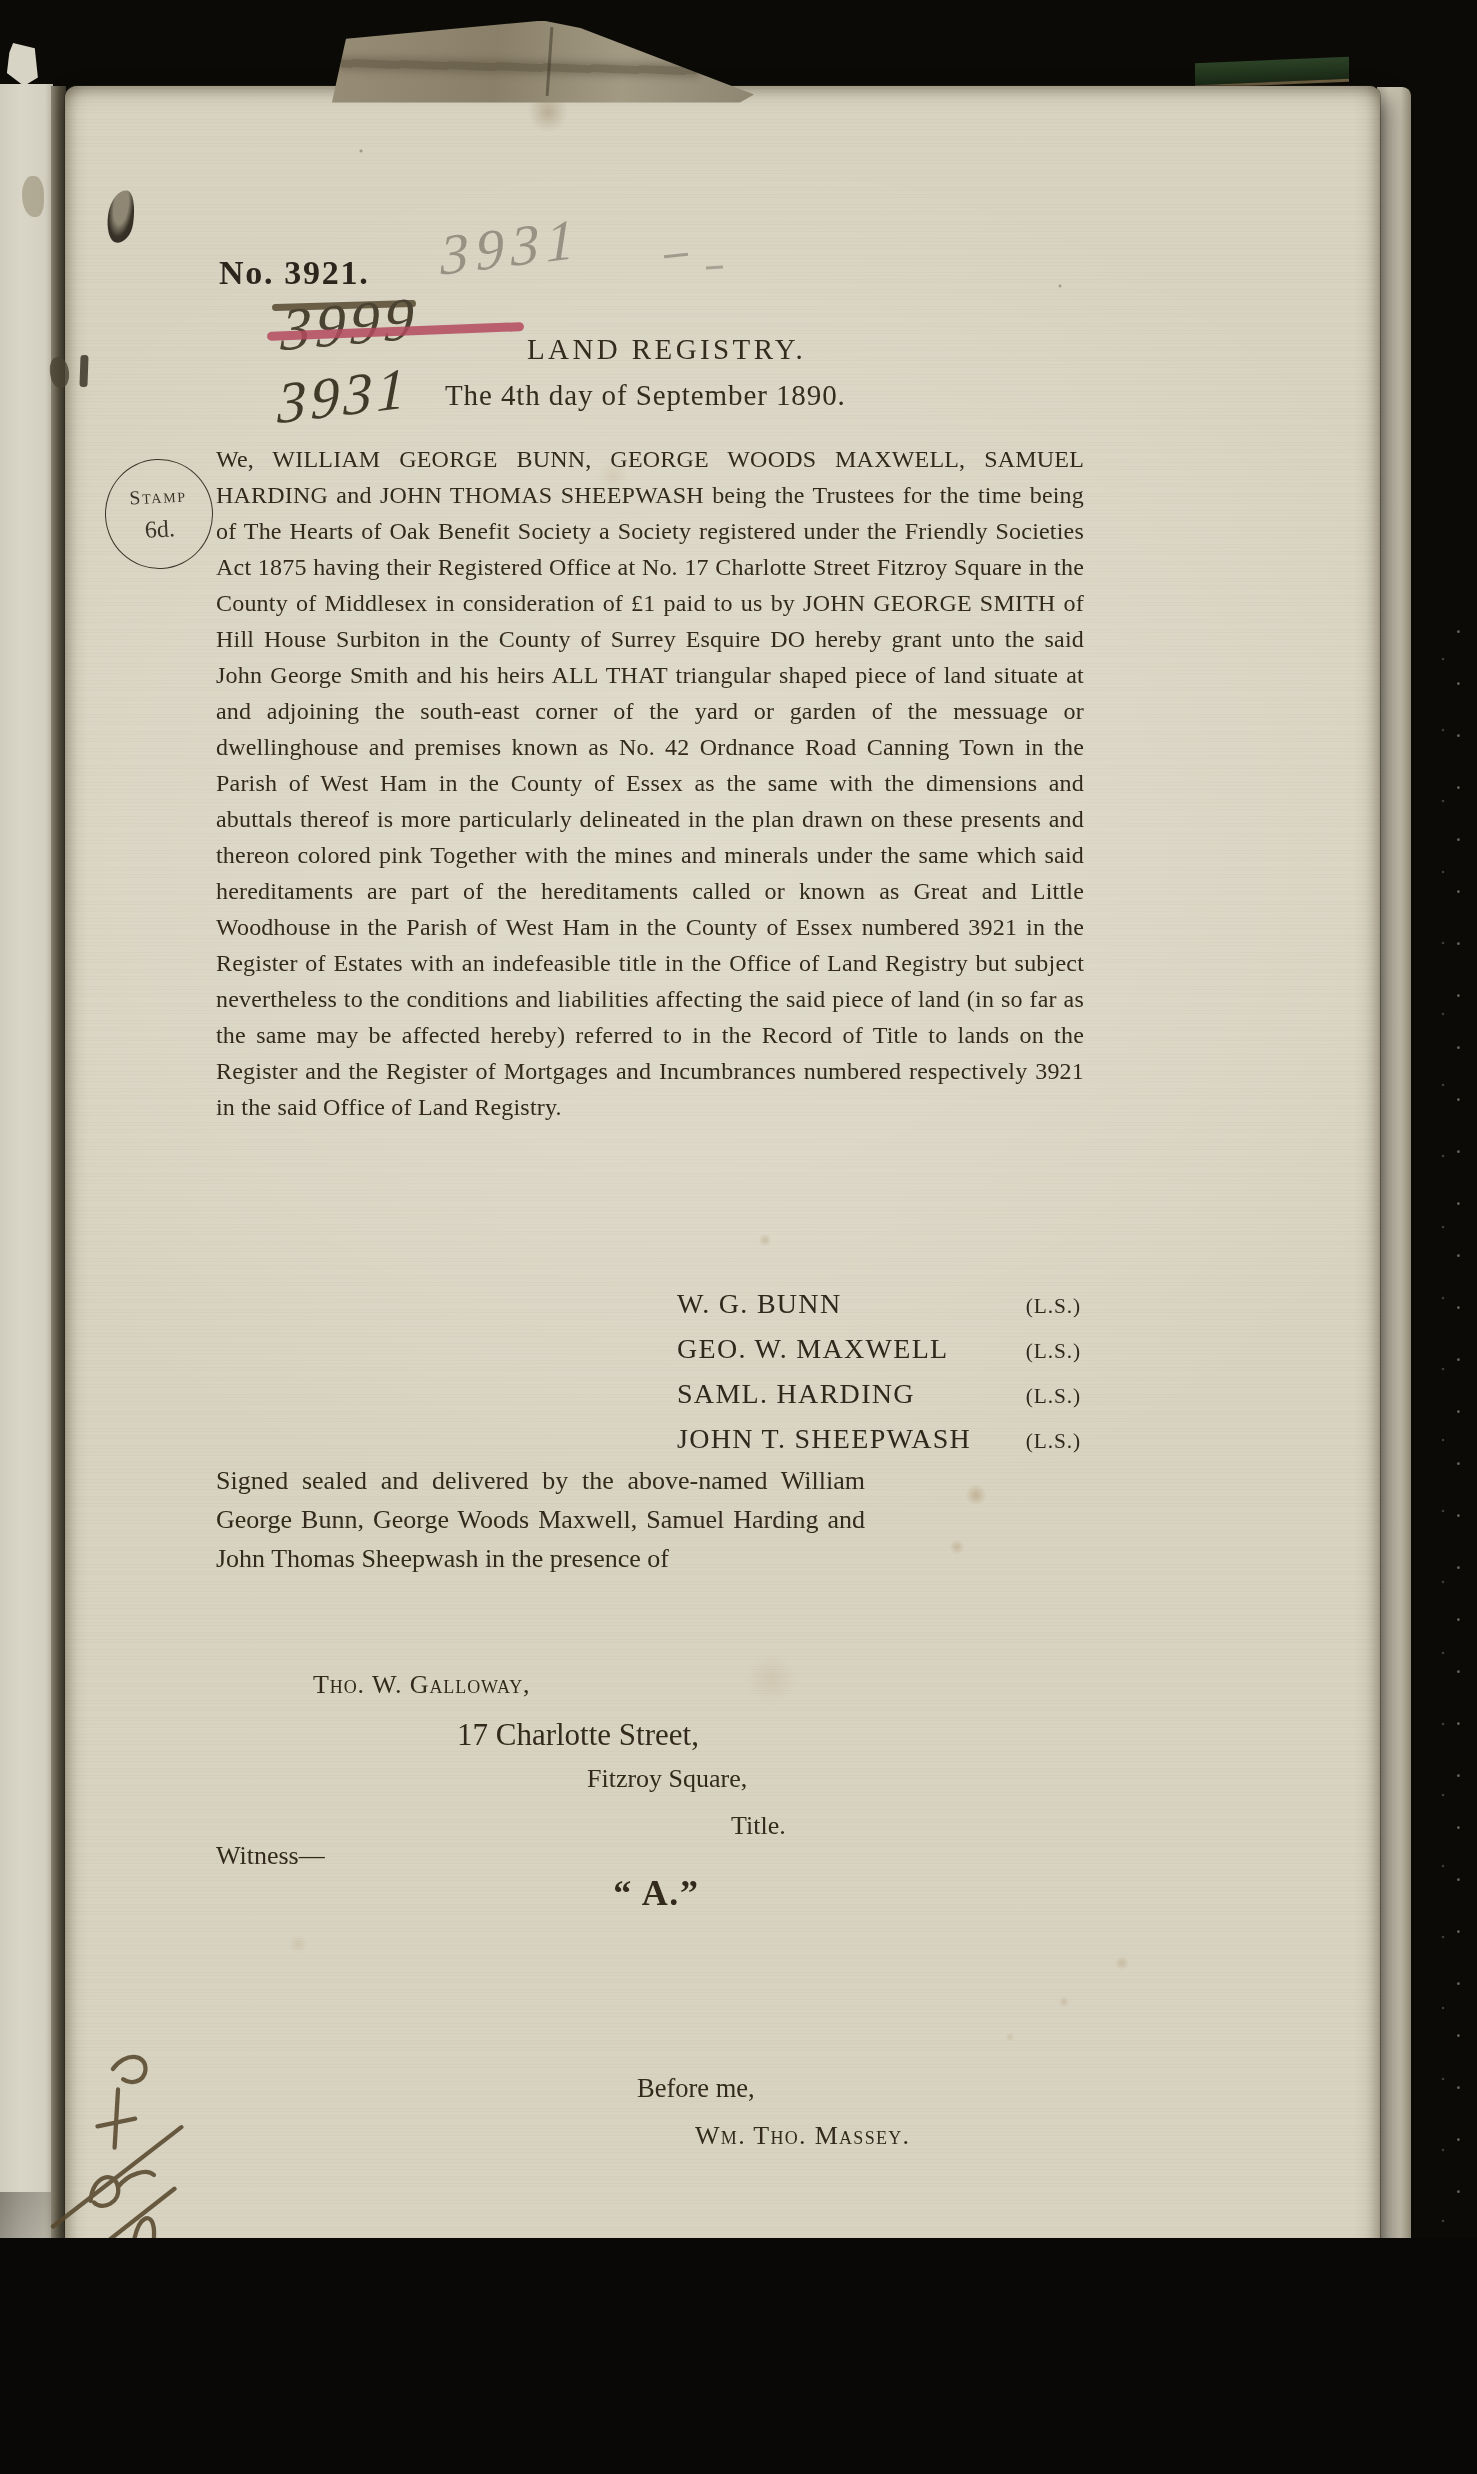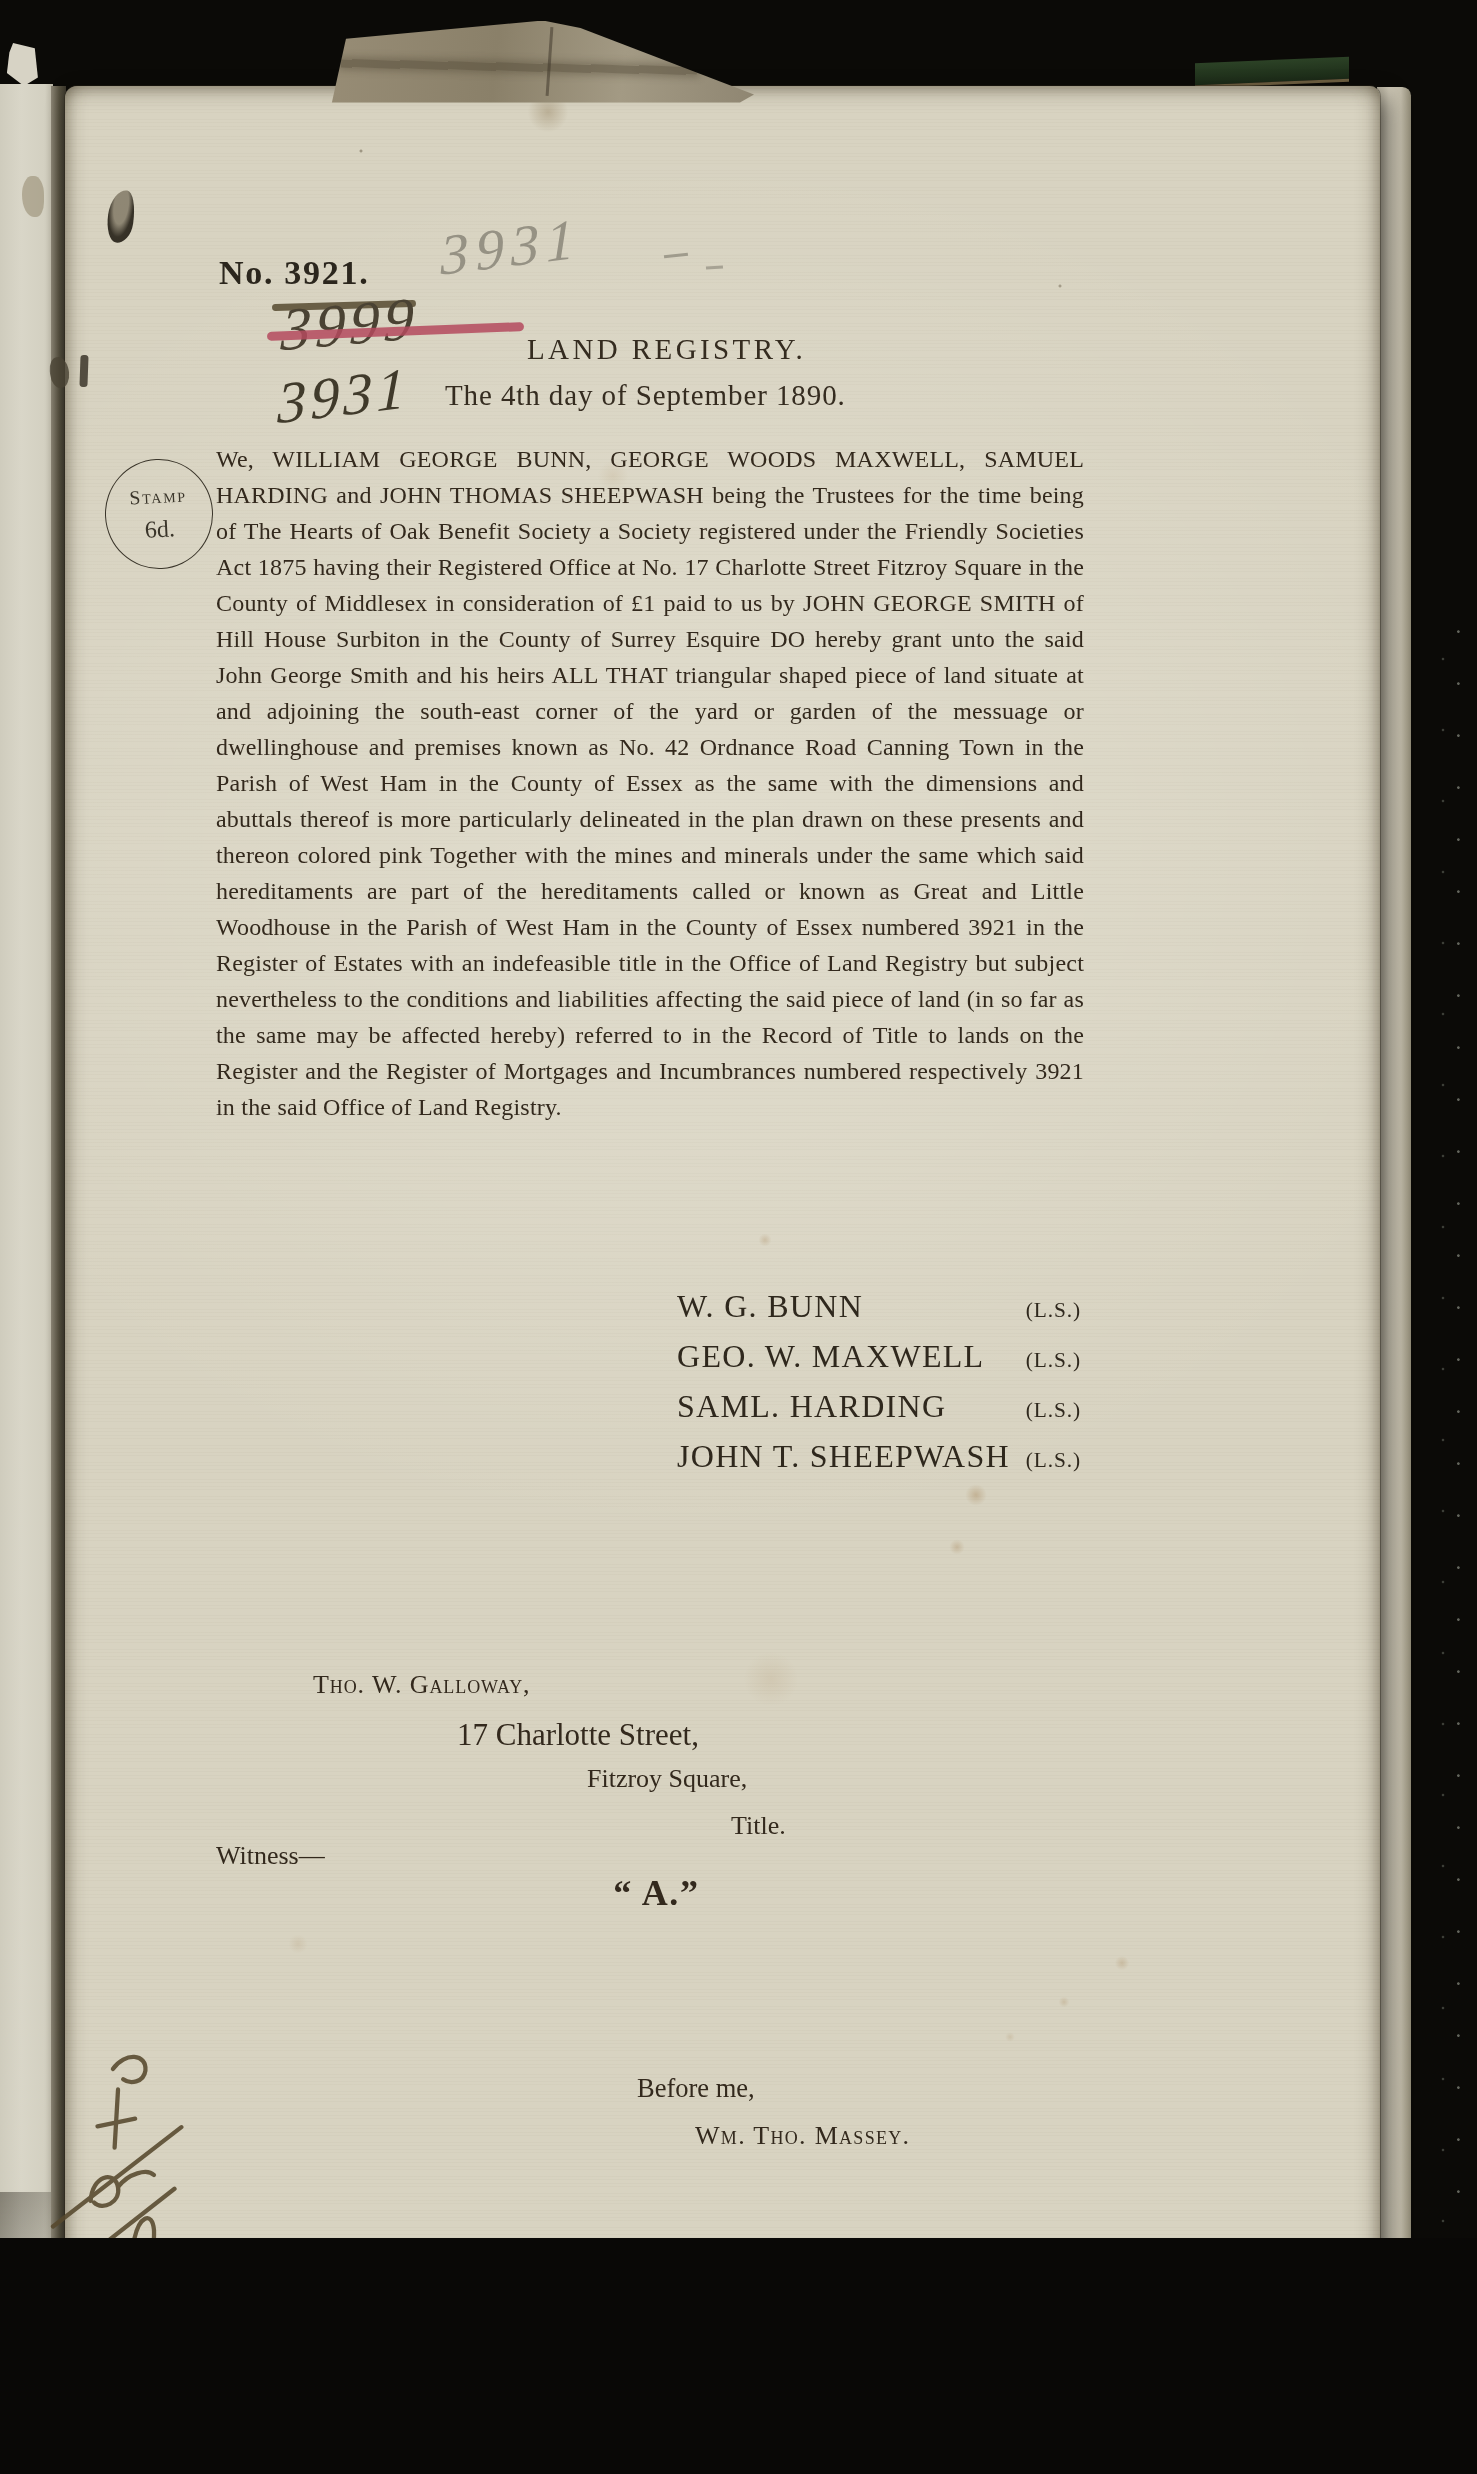--- a/index.html
+++ b/index.html
@@ -109,21 +109,21 @@
     border:1.7px solid #3a352a;border-radius:50%;transform:rotate(-3deg);
     display:flex;flex-direction:column;align-items:center;justify-content:center;
     gap:8.6px;color:#3a352a;}
   .stamp-word{font-variant:small-caps;font-size:19.7px;letter-spacing:1.7px;}
   .stamp-value{font-size:24px;}
   .deed-body{position:absolute;left:151px;top:355px;width:868px;
     font-size:24px;line-height:36px;color:#33291d;text-align:justify;letter-spacing:0.2px;}
   .sig-block{position:absolute;left:612px;top:1202px;width:404px;
     display:flex;flex-direction:column;gap:13px;}
   .sig-row{display:flex;justify-content:space-between;align-items:baseline;}
-  .sig-name{font-size:32px;letter-spacing:1.3px;color:#2f281d;}
+  .sig-name{font-size:28px;letter-spacing:1.3px;color:#2f281d;}
   .sig-seal{font-size:21.4px;letter-spacing:0.9px;color:#2f281d;}
   .attestation{position:absolute;left:151px;top:1375px;width:649px;
     font-size:26px;line-height:39px;color:#33291d;text-align:justify;}
   .witness-name{position:absolute;left:248px;top:1584px;font-size:26px;
     font-variant:small-caps;letter-spacing:0.9px;color:#33291d;}
   .witness-street{position:absolute;left:392px;top:1631px;font-size:31px;color:#33291d;}
   .witness-square{position:absolute;left:522px;top:1678px;font-size:26px;color:#33291d;}
   .witness-city{position:absolute;left:666px;top:1725px;font-size:26px;color:#33291d;}
   .witness-label{position:absolute;left:151px;top:1755px;font-size:26px;color:#33291d;}
   .exhibit-mark{position:absolute;left:480px;top:1786px;width:223px;text-align:center;
@@ -183,20 +183,21 @@
       <div class="sig-row">
         <span class="sig-name">SAML. HARDING</span>
         <span class="sig-seal">(L.S.)</span>
       </div>
       <div class="sig-row">
         <span class="sig-name">JOHN T. SHEEPWASH</span>
         <span class="sig-seal">(L.S.)</span>
       </div>
     </div>
 
+    <div class="attestation">Signed sealed and delivered by the above-named William George Bunn, George Woods Maxwell, Samuel Harding and John Thomas Sheepwash in the presence of</div>
 
     <div class="witness-name">Tho. W. Galloway,</div>
     <div class="witness-street">17 Charlotte Street,</div>
     <div class="witness-square">Fitzroy Square,</div>
     <div class="witness-city">Title.</div>
     <div class="witness-label">Witness—</div>
 
     <div class="exhibit-mark">“ A.”</div>
     <div class="before-me">Before me,</div>
     <div class="magistrate">Wm. Tho. Massey.</div>

